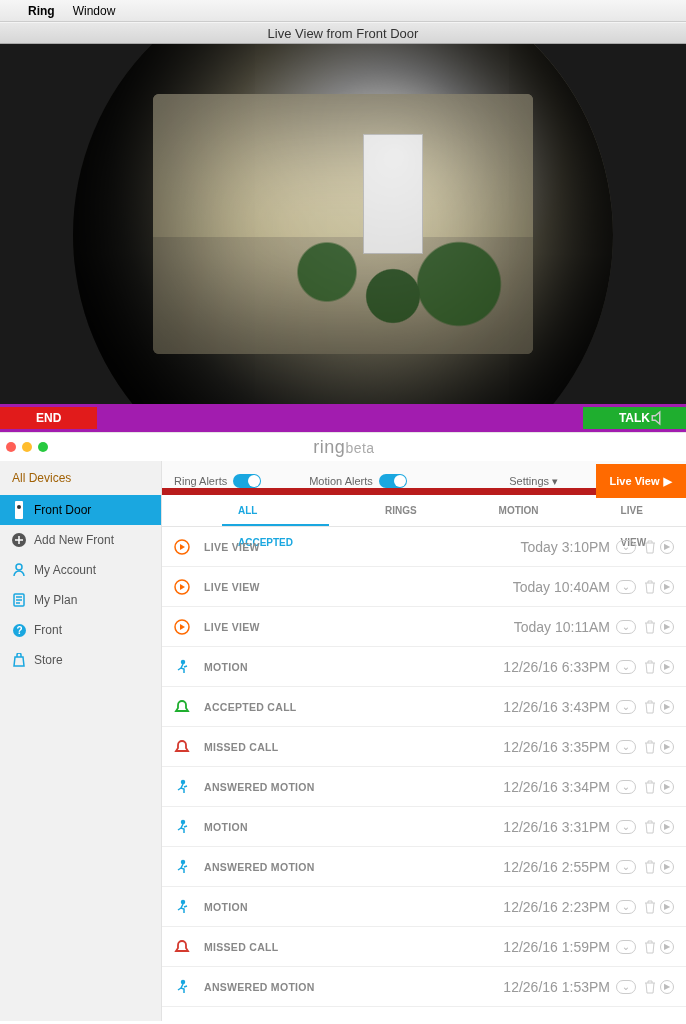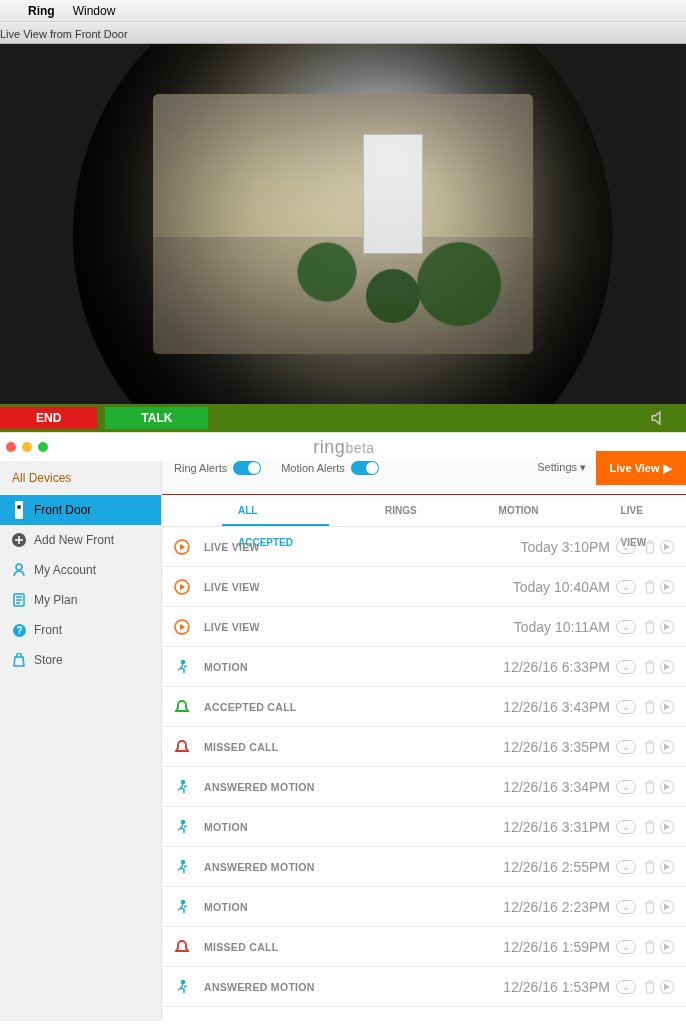--- a/index.html
+++ b/index.html
@@ -4,34 +4,34 @@
 <style>
 * { margin: 0; padding: 0; box-sizing: border-box; font-family: -apple-system, Helvetica, Arial, sans-serif; }
 body { width: 686px; height: 1024px; background: #fff; overflow: hidden; }
 
 
 .menubar { height: 22px; background: linear-gradient(#f6f6f6,#e8e8e8); border-bottom: 1px solid #ccc; display: flex; align-items: center; padding: 0 10px; font-size: 12px; gap: 18px; }
 .menubar .apple { font-size: 14px; }
 
 
 .video-window { background: #2b2b2b; }
-.video-title { background: linear-gradient(#e8e8e8,#d6d6d6); height: 22px; text-align: left; font-size: 11px; line-height: 22px; color: #333; border-top: 1px solid #f4f4f4; border-bottom: 1px solid #aaa; }
+.video-title { background: linear-gradient(#e8e8e8,#d6d6d6); height: 22px; text-align: center; font-size: 13px; line-height: 22px; color: #333; border-top: 1px solid #f4f4f4; border-bottom: 1px solid #aaa; }
 .video-area { height: 360px; background: #1a1a1a; position: relative; overflow: hidden; }
 .fisheye { position: absolute; left: 50%; top: 50%; width: 540px; height: 540px; transform: translate(-50%,-48%); border-radius: 50%; background:
   radial-gradient(circle at 60% 35%, rgba(255,255,255,.95), rgba(255,255,255,.6) 18%, rgba(200,190,150,.5) 35%, rgba(60,60,50,.4) 60%, #000 82%);
   box-shadow: inset 0 0 140px 60px #000; }
 .porch { position: absolute; left: 50%; top: 50%; transform: translate(-50%,-50%); width: 380px; height: 260px;
   background: linear-gradient(#e3d9b8 0%, #d9cfa5 55%, #b9b090 55%, #a89f82 100%); border-radius: 6px;
   box-shadow: inset 0 0 120px 30px rgba(0,0,0,.55); opacity: .85; }
 .door { position: absolute; left: 210px; top: 40px; width: 60px; height: 120px; background: #efefef; border: 1px solid #bbb; }
 .plants { position: absolute; right: 30px; bottom: 10px; width: 220px; height: 120px; background:
   radial-gradient(circle at 20% 40%, #2e5a27 0 15%, transparent 16%),
   radial-gradient(circle at 50% 60%, #234a1d 0 20%, transparent 21%),
   radial-gradient(circle at 80% 50%, #2b5523 0 22%, transparent 23%); filter: blur(.5px); }
-.video-controls { height: 28px; background: #4d7c0f; display: flex; align-items: center; justify-content: flex-start; gap: 8px; position: relative; }
+.video-controls { height: 28px; background: #a21caf; display: flex; align-items: center; justify-content: space-between; gap: 8px; position: relative; }
 .btn { color: #fff; font-size: 12px; font-weight: bold; height: 22px; padding: 0 36px; border: none; cursor: pointer; }
 .btn-end { background: #e11b1b; }
 .btn-talk { background: #1fae2f; }
 .speaker { position: absolute; right: 18px; color: #ccc; font-size: 16px; }
 
 
 .app { background: #fff; border-top: 1px solid #e5e5e5; }
 .app-topbar { height: 28px; display: flex; align-items: center; padding: 0 6px; }
 .traffic { display: flex; gap: 6px; }
 .dot { width: 10px; height: 10px; border-radius: 50%; }
@@ -40,21 +40,21 @@
 .app-logo .sub { font-size: 14px; color: #aaa; }
 
 .app-body { display: flex; height: 560px; }
 .sidebar { width: 162px; background: #f1f1f1; border-right: 1px solid #e2e2e2; font-size: 12px; }
 .side-header { padding: 10px 12px; color: #a16207; }
 .side-item { display: flex; align-items: center; gap: 8px; padding: 8px 12px; color: #555; cursor: pointer; }
 .side-item.active { background: #1aa7e0; color: #000000; }
 .side-icon { width: 14px; height: 14px; display: inline-flex; align-items: center; justify-content: center; font-size: 12px; }
 
 .main { flex: 1; display: flex; flex-direction: column; }
-.toolbar { height: 34px; background: #fafafa; border-bottom: 1px solid #b91c1c; display: flex; align-items: flex-start; padding: 0 12px; font-size: 11px; color: #666; }
+.toolbar { height: 34px; background: #fafafa; border-bottom: 7px solid #b91c1c; display: flex; align-items: flex-end; padding: 0 12px; font-size: 11px; color: #666; gap: 28px; }
 .toggle-group { display: flex; align-items: center; gap: 6px; margin-right: 20px; }
 .toggle { width: 28px; height: 14px; border-radius: 7px; background: #1aa7e0; position: relative; }
 .toggle::after { content: ""; position: absolute; right: 1px; top: 1px; width: 12px; height: 12px; border-radius: 50%; background: #fff; }
 .spacer { flex: 1; }
 .settings { color: #666; cursor: pointer; margin-right: 10px; }
 .live-btn { background: #ff6a00; color: #fff; font-size: 11px; font-weight: bold; height: 34px; margin: -10px -12px -10px 0; padding: 0 14px; display: flex; align-items: center; gap: 4px; cursor: pointer; }
 
 .tabs { height: 32px; display: flex; border-bottom: 1px solid #e5e5e5; padding-left: 60px; font-size: 10px; font-weight: bold; color: #888; }
 .tab { padding: 0 16px; line-height: 32px; cursor: pointer; }
 .tab.active { color: #1aa7e0; border-bottom: 2px solid #1aa7e0; }

